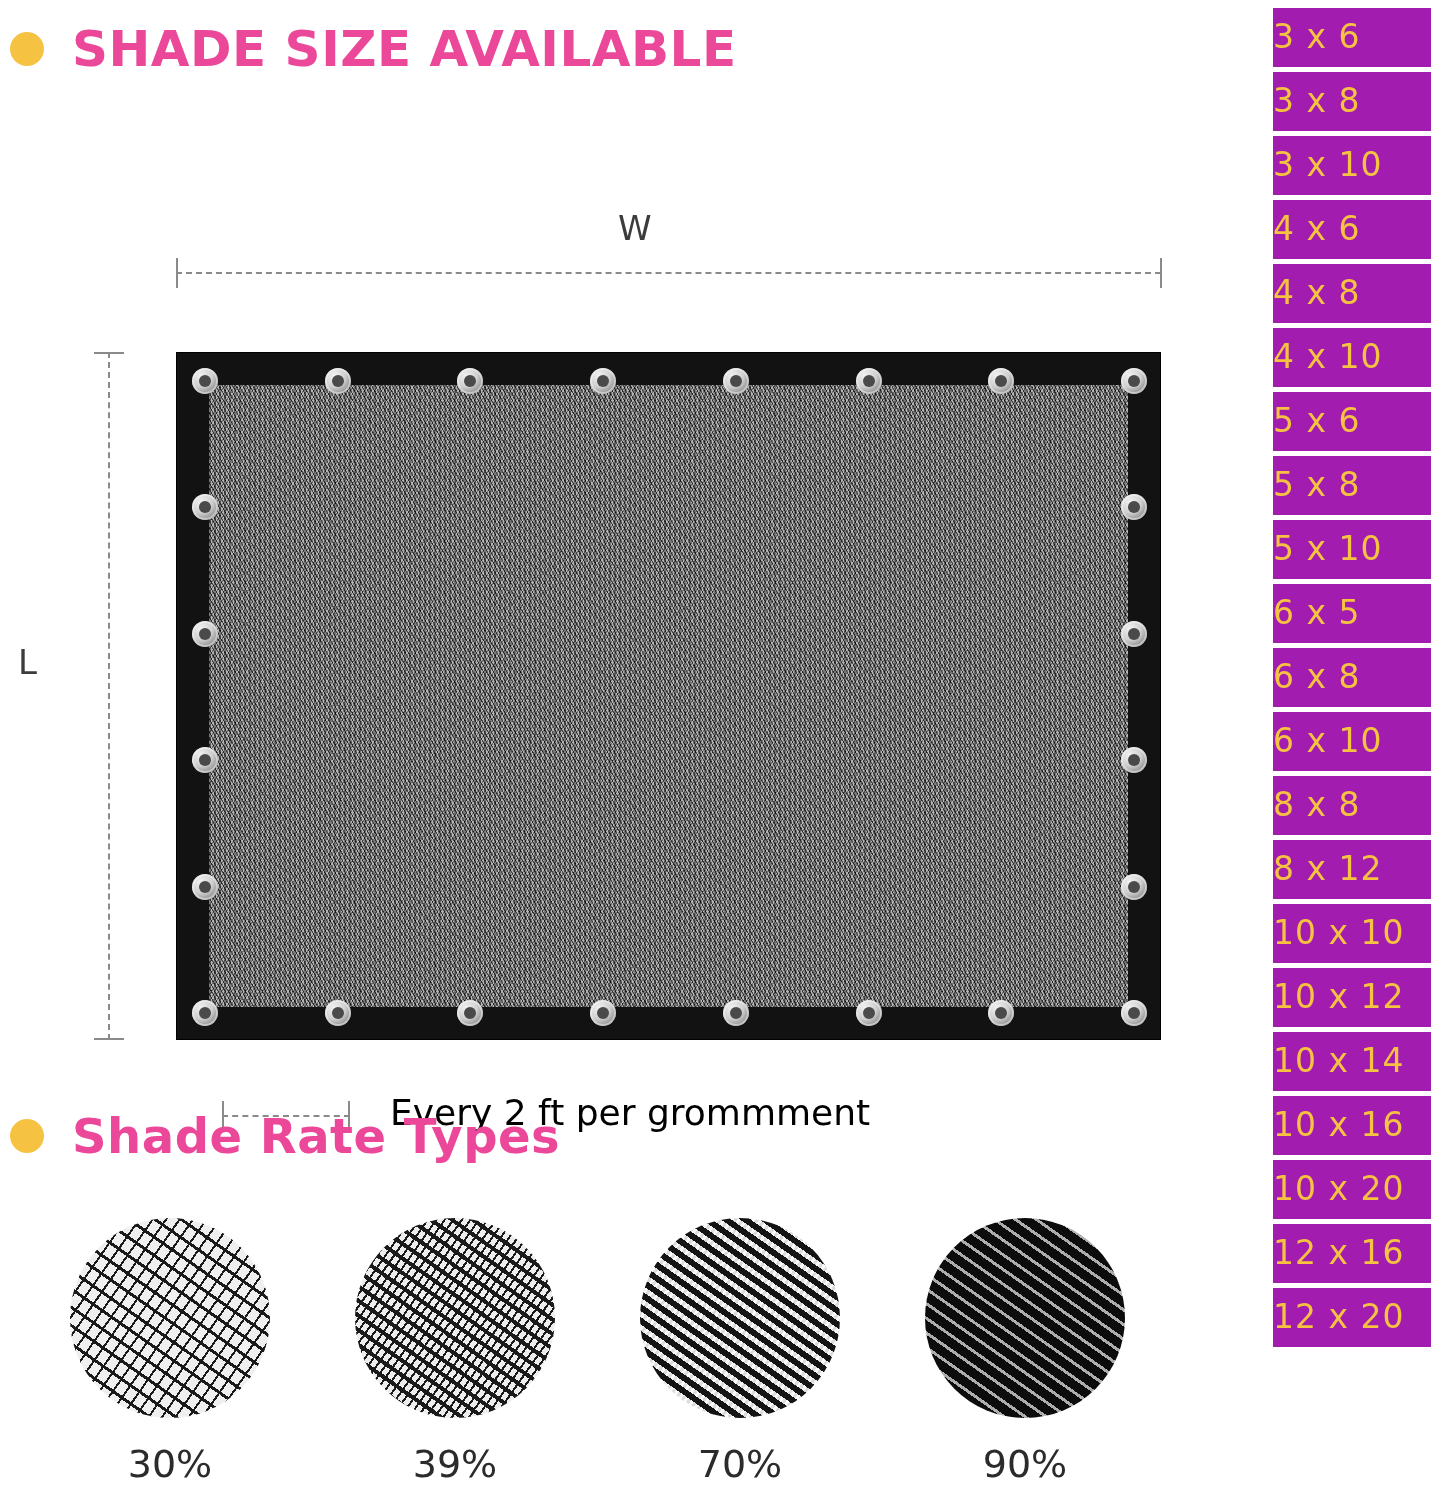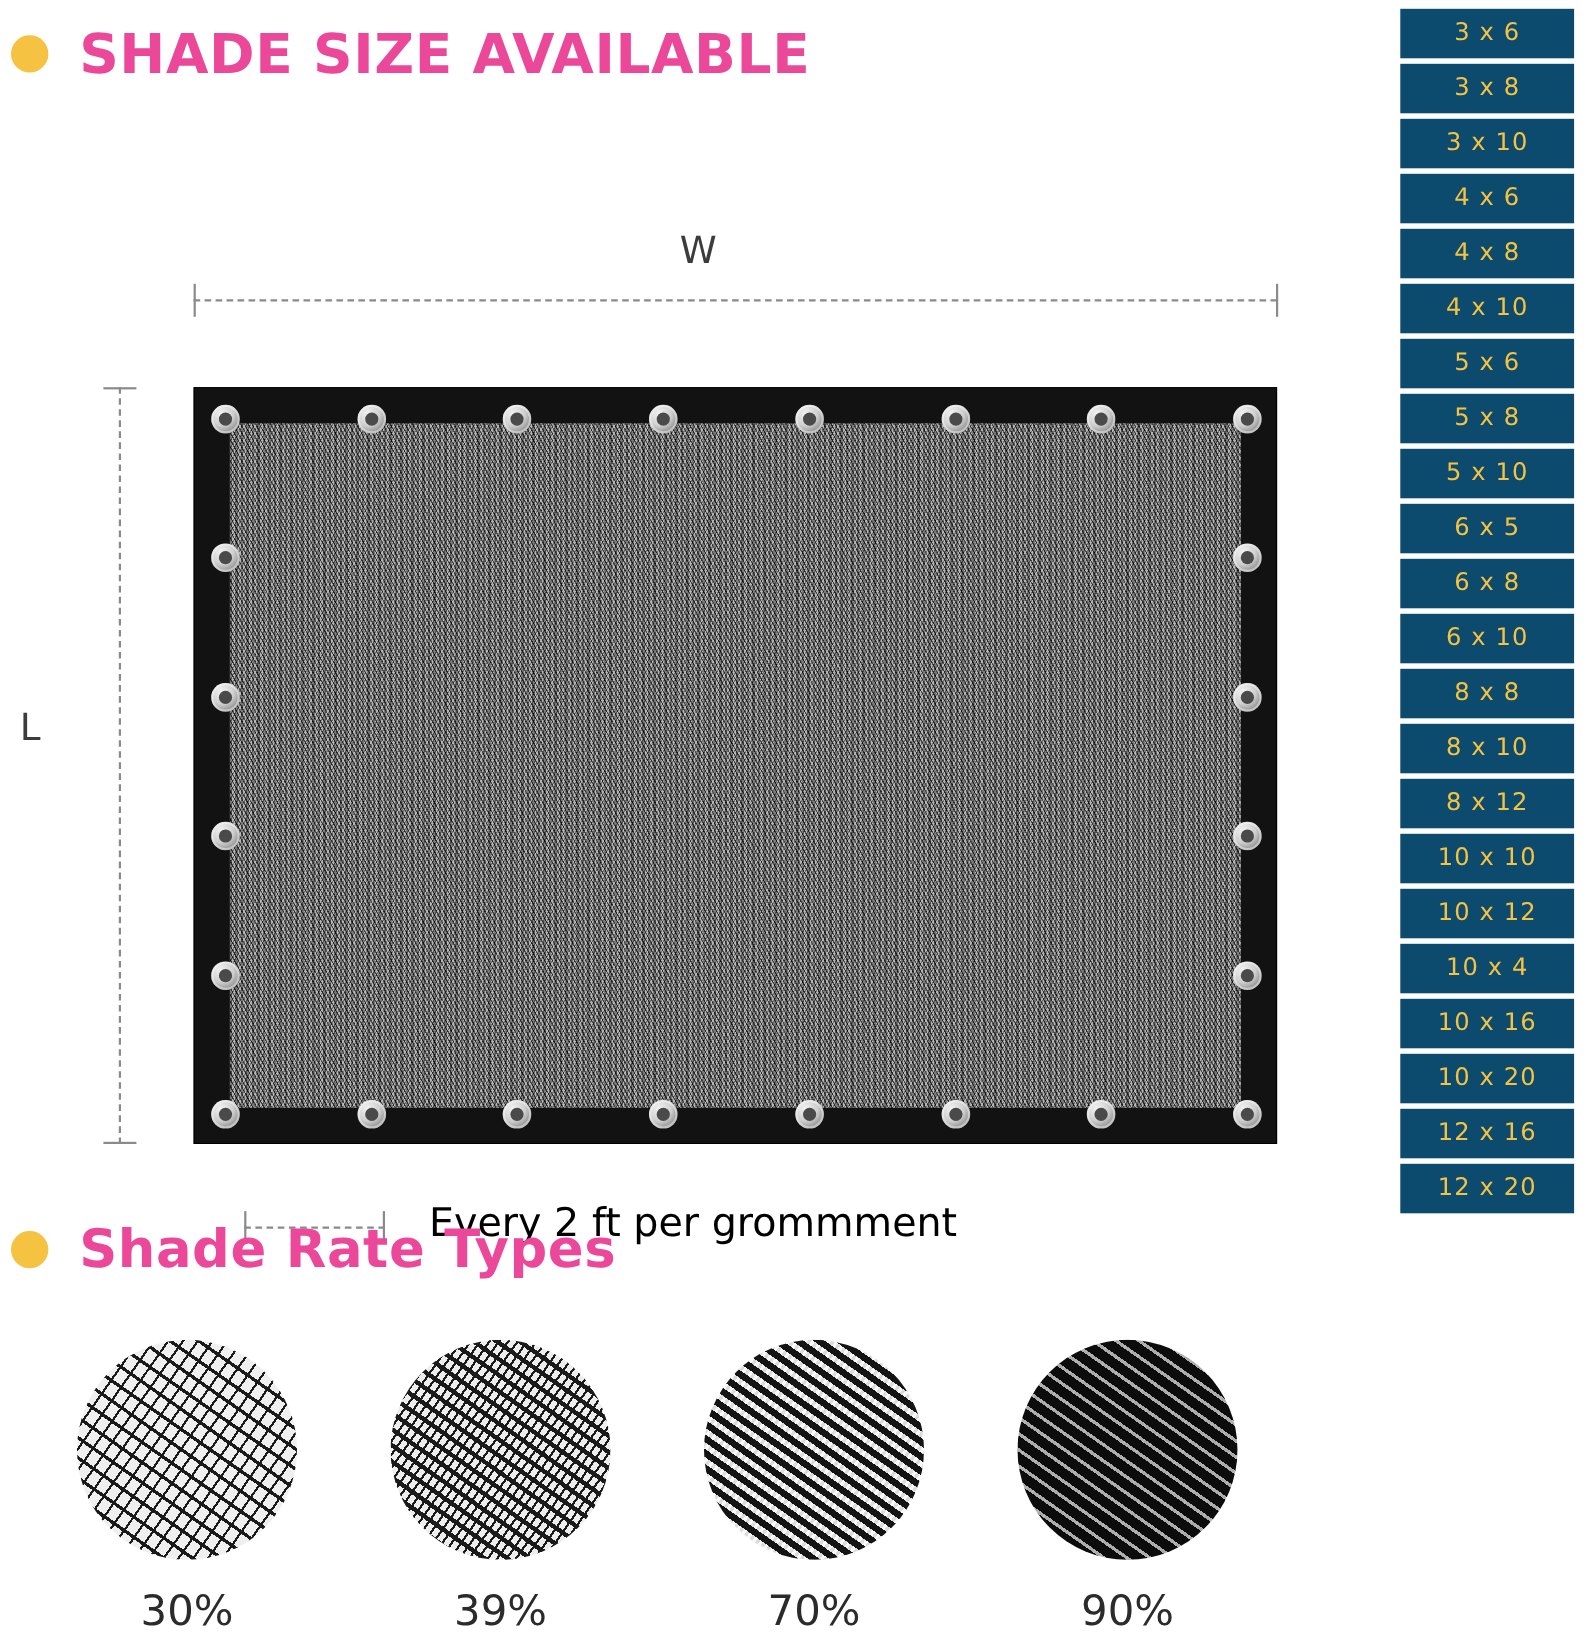--- a/index.html
+++ b/index.html
@@ -217,24 +217,24 @@
   .size-list {
     position: absolute;
     right: 14px;
     top: 8px;
     width: 158px;
     display: flex;
     flex-direction: column;
     gap: 5px;
   }
   .size-chip {
-    background: #0c4a6e;
+    background: #a21caf;
     color: #f5c242;
-    font-size: 22px;
-    text-align: center;
+    font-size: 33px;
+    text-align: left;
     padding: 9px 0 11px 0;
     letter-spacing: 1px;
     box-sizing: border-box;
   }
 </style>
 </head>
 <body>
 
 <div class="heading-row" id="heading-shade-size">
   <span class="bullet-dot"></span>
@@ -322,22 +322,21 @@
     <div class="size-chip">4 x 6</div>
     <div class="size-chip">4 x 8</div>
     <div class="size-chip">4 x 10</div>
     <div class="size-chip">5 x 6</div>
     <div class="size-chip">5 x 8</div>
     <div class="size-chip">5 x 10</div>
     <div class="size-chip">6 x 5</div>
     <div class="size-chip">6 x 8</div>
     <div class="size-chip">6 x 10</div>
     <div class="size-chip">8 x 8</div>
-    <div class="size-chip">8 x 10</div>
     <div class="size-chip">8 x 12</div>
     <div class="size-chip">10 x 10</div>
     <div class="size-chip">10 x 12</div>
-    <div class="size-chip">10 x 4</div>
+    <div class="size-chip">10 x 14</div>
     <div class="size-chip">10 x 16</div>
     <div class="size-chip">10 x 20</div>
     <div class="size-chip">12 x 16</div>
     <div class="size-chip">12 x 20</div>
   </div>
 
 </body></html>

